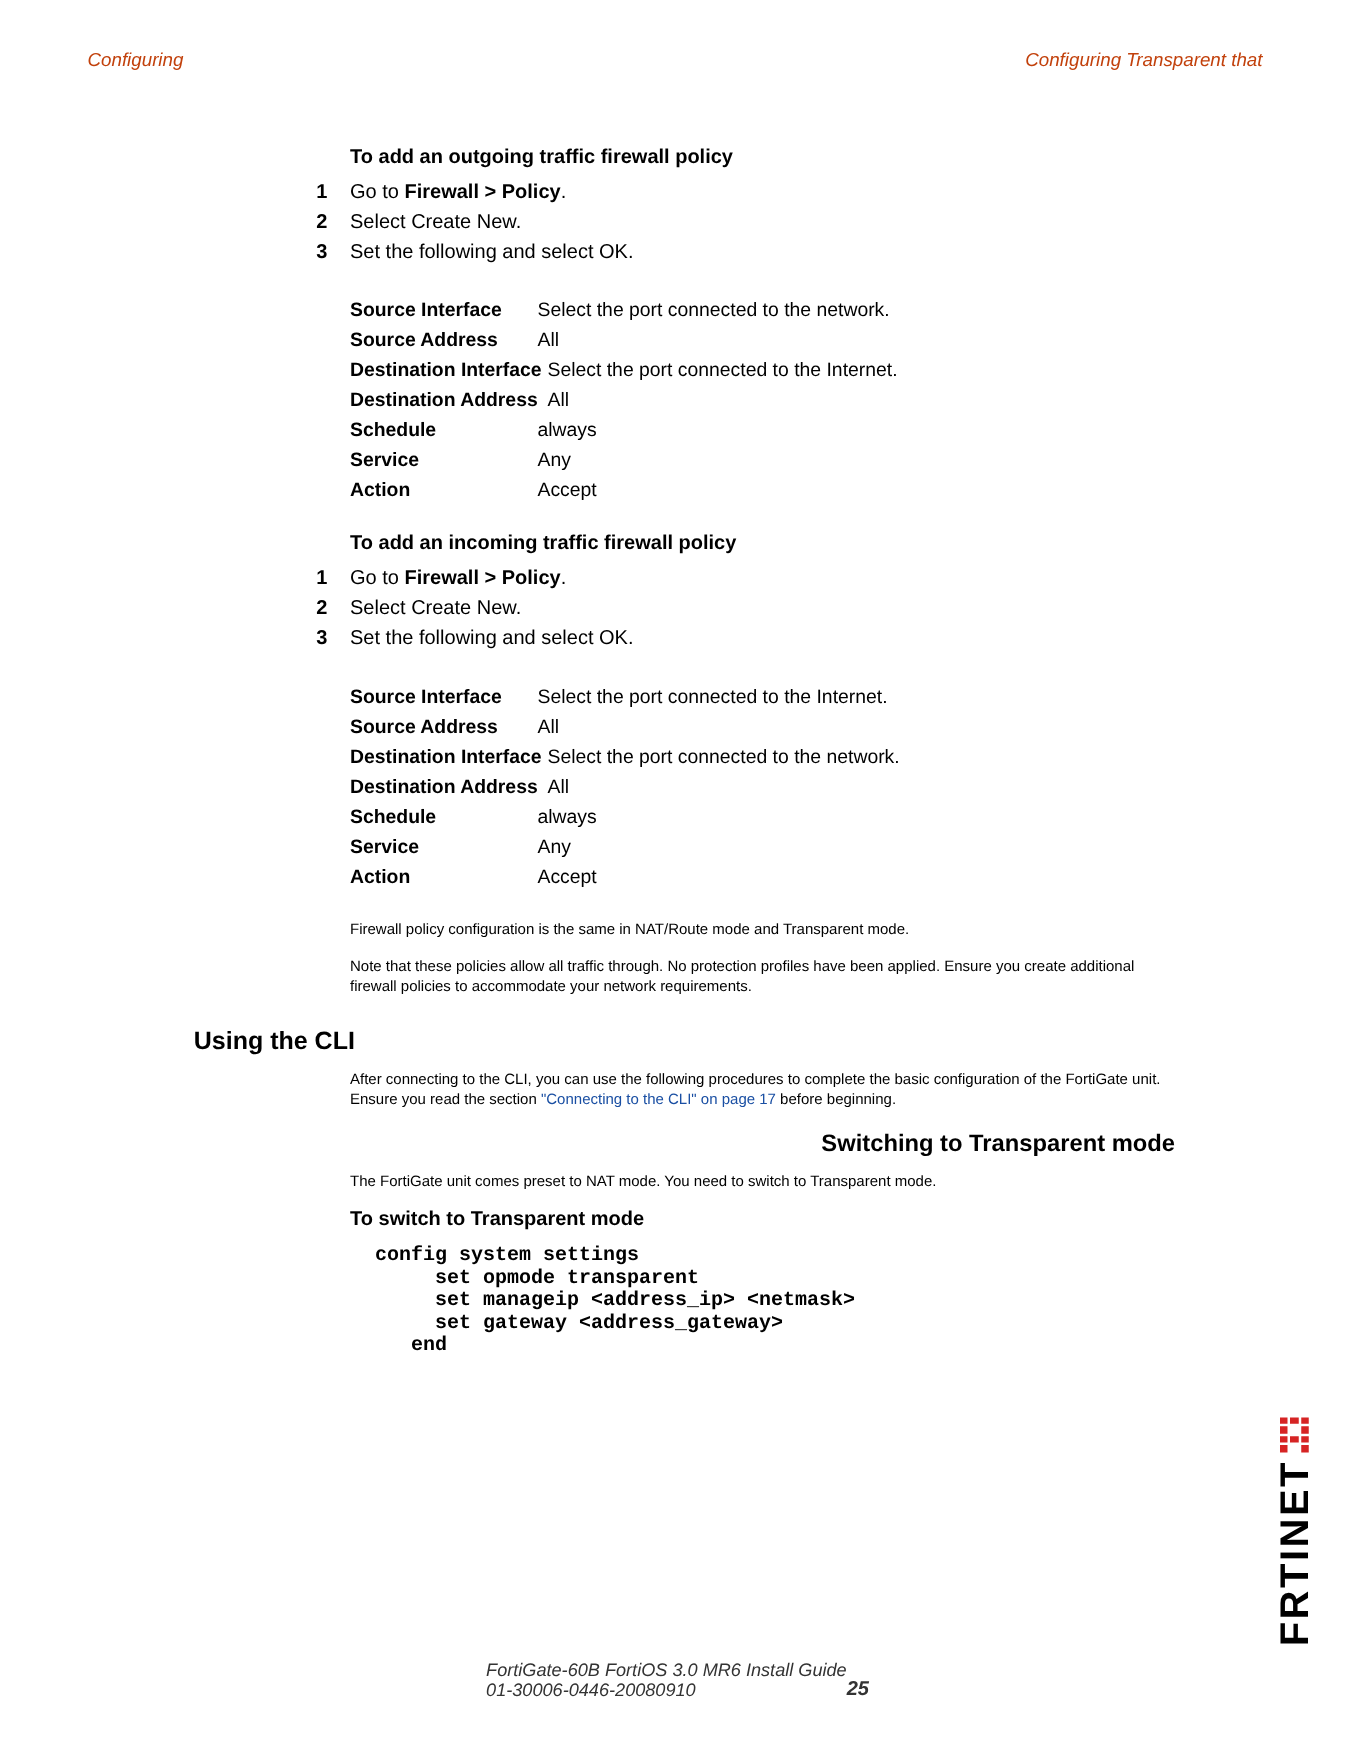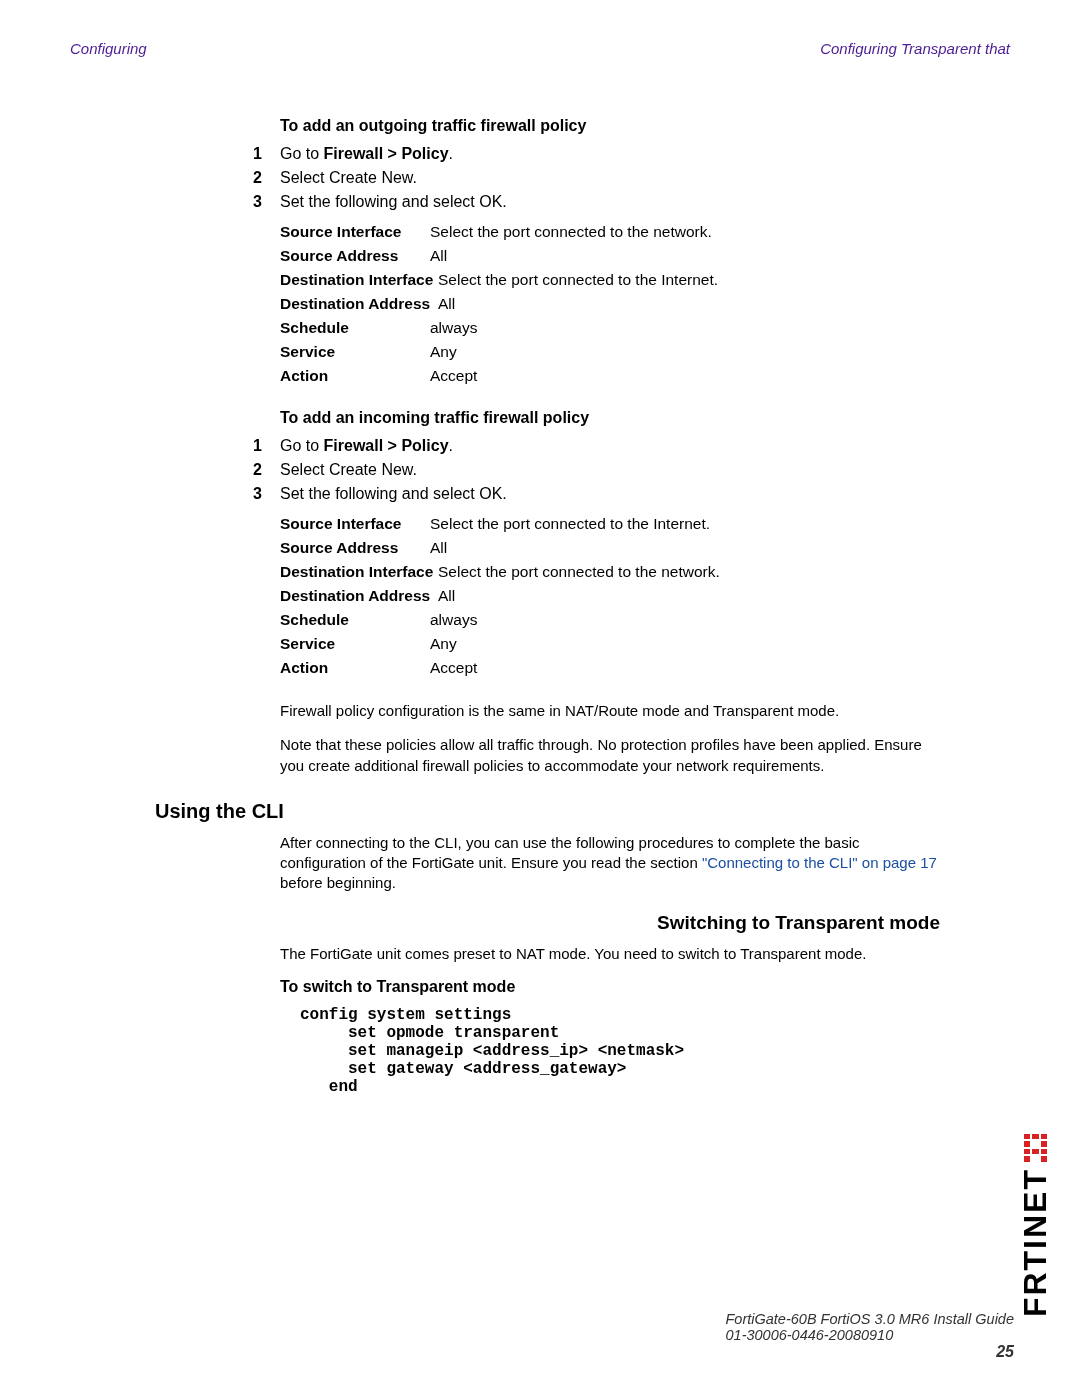--- a/index.html
+++ b/index.html
@@ -10,21 +10,21 @@
     font-family: Arial, Helvetica, sans-serif;
     color: #000;
     position: relative;
     padding: 40px 70px 40px 70px;
   }
   .header-row {
     display: flex;
     justify-content: space-between;
     font-style: italic;
     font-size: 15px;
-    color: #4c1d95;
+    color: #c2410c;
     margin-bottom: 60px;
   }
   .content-col {
     margin-left: 210px;
     max-width: 660px;
   }
   .proc-title {
     font-weight: bold;
     font-size: 16px;
     margin-bottom: 10px;
@@ -38,36 +38,36 @@
   .step-num {
     width: 35px;
     font-weight: bold;
     text-align: right;
     padding-right: 18px;
     flex-shrink: 0;
   }
   .step-text { flex: 1; }
   .step-text b { font-weight: bold; }
   .settings-table {
-    margin-top: 12px;
+    margin-top: 29px;
     margin-bottom: 24px;
   }
   .settings-row {
     display: flex;
     font-size: 15.5px;
     margin-bottom: 6px;
   }
   .settings-label {
     width: 150px;
     font-weight: bold;
     flex-shrink: 0;
   }
   .settings-val { flex: 1; }
   .para {
-    font-size: 15px;
+    font-size: 12px;
     margin-bottom: 14px;
     line-height: 1.35;
   }
   .h2-cli {
     font-weight: bold;
     font-size: 20px;
     margin-top: 24px;
     margin-bottom: 10px;
     margin-left: -125px;
   }
@@ -86,26 +86,25 @@
     margin-top: 6px;
     margin-left: 20px;
     font-weight: bold;
   }
   .footer {
     position: absolute;
     bottom: 36px;
     left: 70px;
     right: 66px;
     display: flex;
-    justify-content: flex-start;
+    justify-content: center;
     align-items: flex-end;
     font-style: italic;
     font-size: 14.5px;
     color: #333;
-    flex-direction: column;
   }
   .footer-right {
     font-weight: bold;
     font-size: 16px;
   }
   .brand-vertical {
     position: absolute;
     right: 26px;
     bottom: 80px;
     display: flex;

